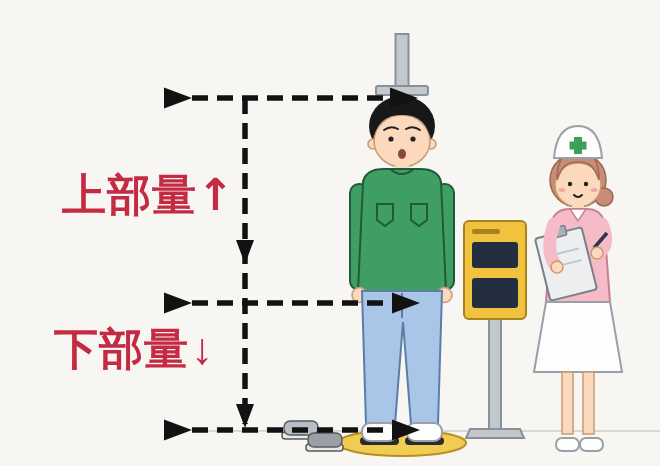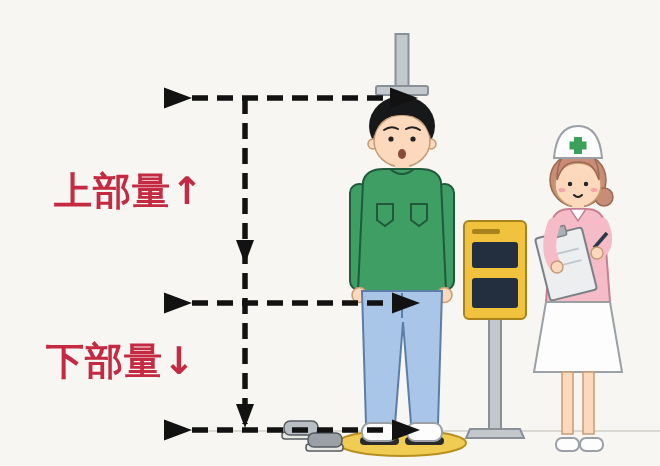--- a/index.html
+++ b/index.html
@@ -20,23 +20,23 @@
     --hair-black:#17181a;
     --hair-brown:#c98d77;
     --metal-gray:#c3c8cd;
     --metal-dark:#8a9097;
     --outline:#2b2b2b;
   }
   html,body{margin:0;padding:0;}
   body{background:#e9e9e9;font-family:"DejaVu Sans",sans-serif;}
   .scene{position:relative;width:660px;height:466px;background:var(--background);overflow:hidden;}
   .illustration{position:absolute;left:0;top:0;}
-  .label{position:absolute;color:var(--label-red);font-weight:700;font-size:38px;letter-spacing:1px;white-space:nowrap;font-family:"DejaVu Sans","DejaVu Serif",sans-serif;}
+  .label{position:absolute;color:var(--label-red);font-weight:700;font-size:44px;letter-spacing:1px;white-space:nowrap;font-family:"DejaVu Sans","DejaVu Serif",sans-serif;margin-left:8px;}
   .label-upper{left:54px;top:166px;}
-  .label-lower{left:46px;top:336px;}
+  .label-lower{left:46px;top:320px;font-family:Liberation Mono, monospace;}
 
   .c-green{fill:var(--sweater-green);stroke:var(--sweater-dark);stroke-width:2;}
   .c-jeans{fill:var(--jeans-blue);stroke:var(--jeans-dark);stroke-width:2;}
   .c-scale{fill:var(--scale-yellow);stroke:#b78f1f;stroke-width:2;}
   .c-device{fill:var(--device-yellow);stroke:#a8821c;stroke-width:2;}
   .c-navy{fill:var(--panel-navy);}
   .c-pink{fill:var(--nurse-pink);stroke:var(--nurse-pink-dark);stroke-width:2;}
   .c-pink-stroke{fill:none;stroke:var(--nurse-pink);stroke-width:13;stroke-linecap:round;}
   .c-cross{fill:var(--cap-cross-green);}
   .c-skin{fill:var(--skin);stroke:#c79b72;stroke-width:1.5;}

